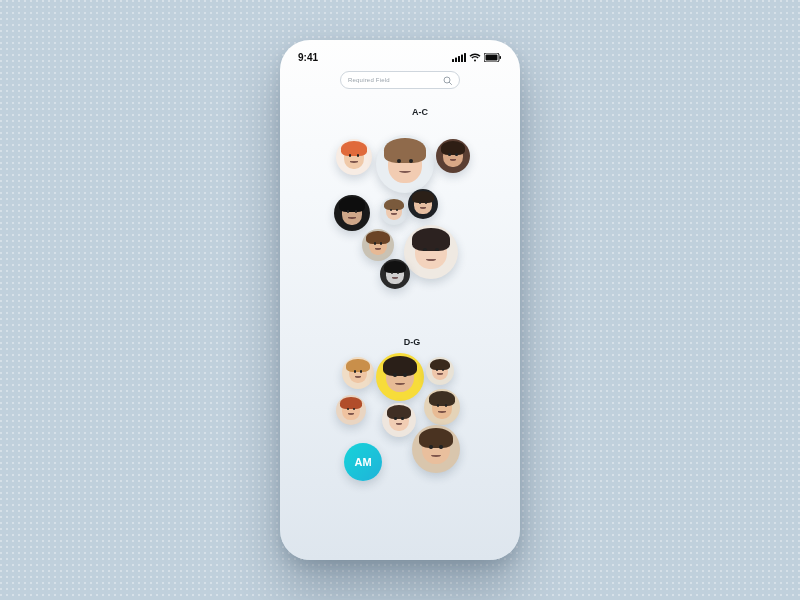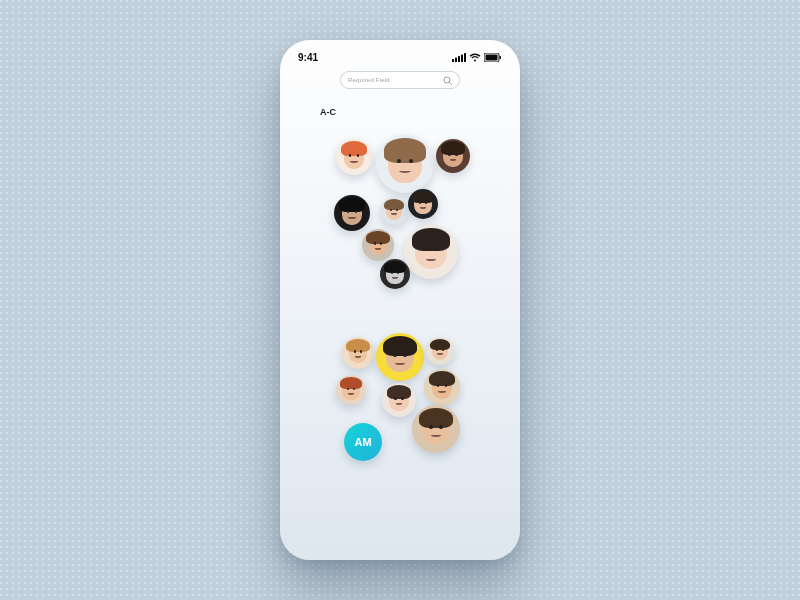--- a/index.html
+++ b/index.html
@@ -17,20 +17,21 @@
     overflow: hidden;
   }
   .phone {
     width: 240px;
     height: 520px;
     background: linear-gradient(180deg,#fefefe 0%,#f5f8fb 30%,#e8eef4 70%,#dee6ee 100%);
     border-radius: 30px;
     box-shadow: 0 28px 50px rgba(40,60,80,0.35), 0 6px 14px rgba(40,60,80,0.15);
     position: relative;
     overflow: hidden;
+    text-align: center;
   }
   .status-bar {
     display: flex;
     justify-content: space-between;
     align-items: center;
     padding: 12px 18px 4px;
     font-size: 10px;
     font-weight: 600;
     color: #0b0b0b;
   }
@@ -208,20 +209,21 @@
         <div class="face">
           <div class="skin" style="background: rgb(208, 208, 208);"></div>
           <div class="hair" style="background: rgb(17, 17, 17);"></div>
           <div class="e l"></div>
           <div class="e r"></div>
           <div class="m"></div>
         </div>
       </div>
     </div>
 
+  <div class="section-label dg">D-G</div>
   <div class="cluster dg" id="cluster-dg">
       <div class="avatar" style="left: 62px; top: 10px; width: 32px; height: 32px; background: rgb(240, 221, 198);">
         <div class="face">
           <div class="skin" style="background: rgb(239, 198, 164);"></div>
           <div class="hair" style="background: rgb(201, 143, 74);"></div>
           <div class="e l"></div>
           <div class="e r"></div>
           <div class="m"></div>
         </div>
       </div>

